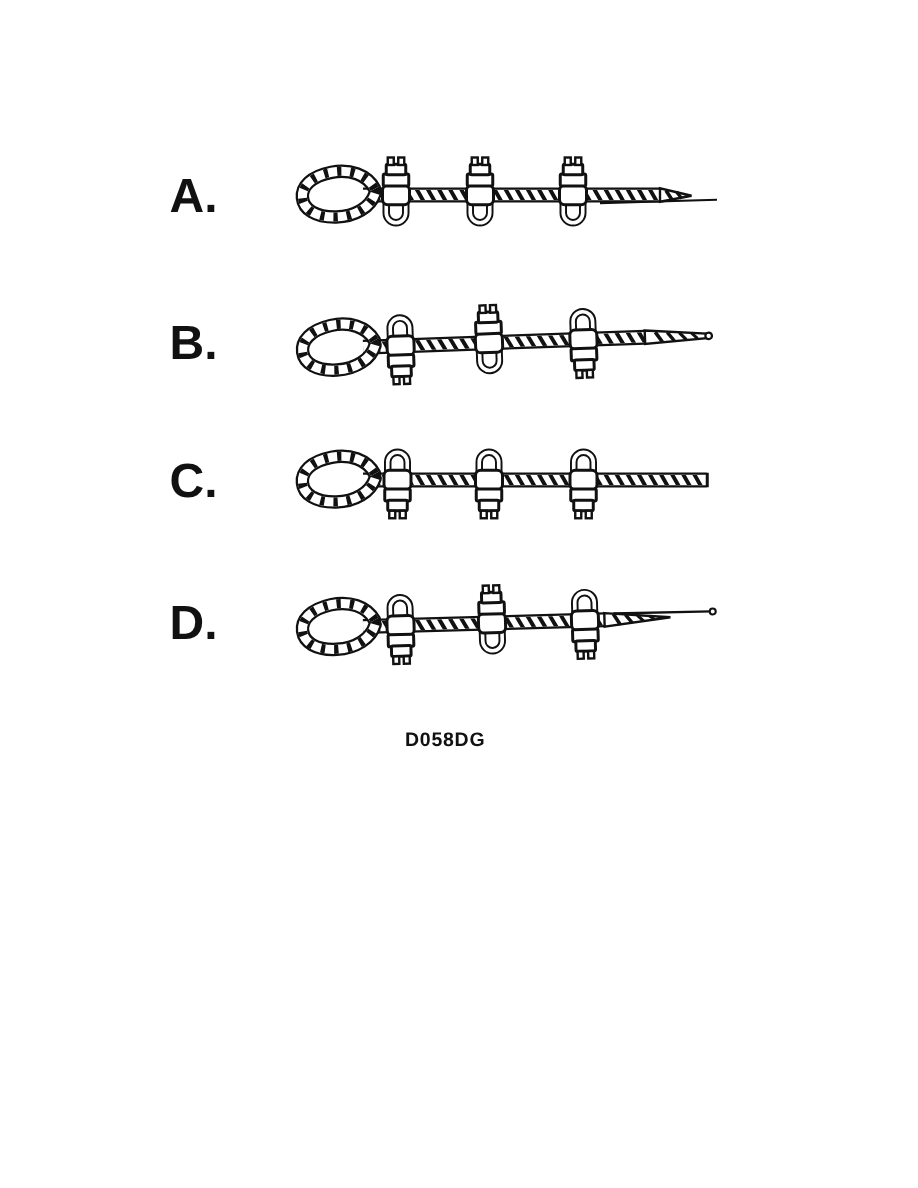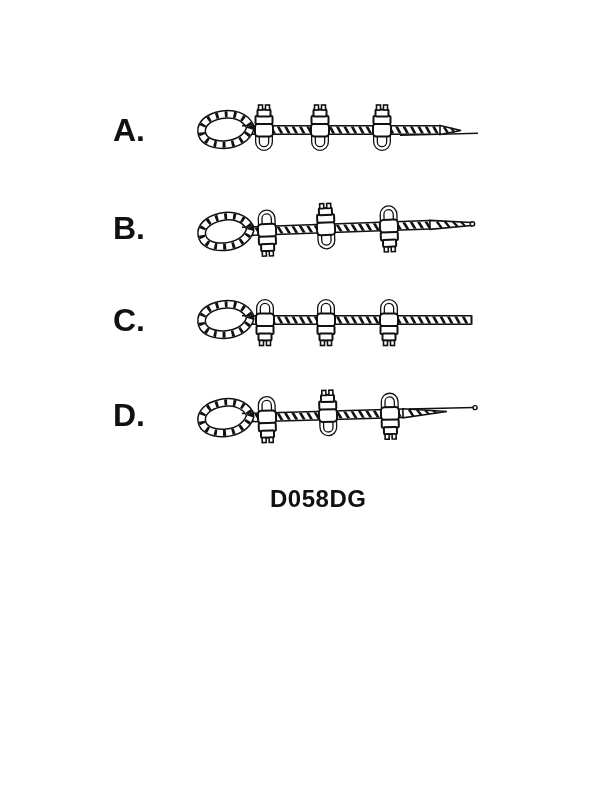--- a/index.html
+++ b/index.html
@@ -8,21 +8,21 @@
     font-family:"Liberation Sans",sans-serif;overflow:hidden;
   }
   .fig-row{position:absolute;left:0;width:612px;height:72px;}
   .opt-label{
     position:absolute;left:113px;top:18px;
     font-weight:bold;font-size:32px;line-height:1;color:#111;
   }
   .rig{position:absolute;left:195px;top:0;}
   .fig-code{
     position:absolute;left:270px;top:485px;
-    font-weight:bold;font-size:24px;color:#111;letter-spacing:0.5px;
+    font-weight:bold;font-size:13px;color:#111;letter-spacing:0.5px;
   }
 </style>
 </head>
 <body>
 
 <div class="page">
 
   <div class="fig-row" style="top:96px">
     <span class="opt-label">A.</span>
     <svg class="rig" viewBox="0 0 290 72" width="290" height="72">

